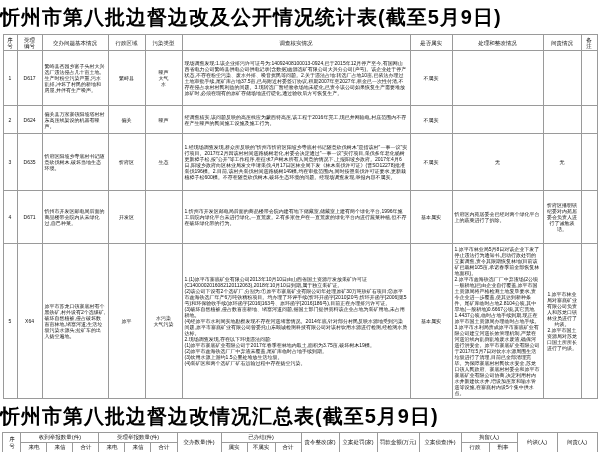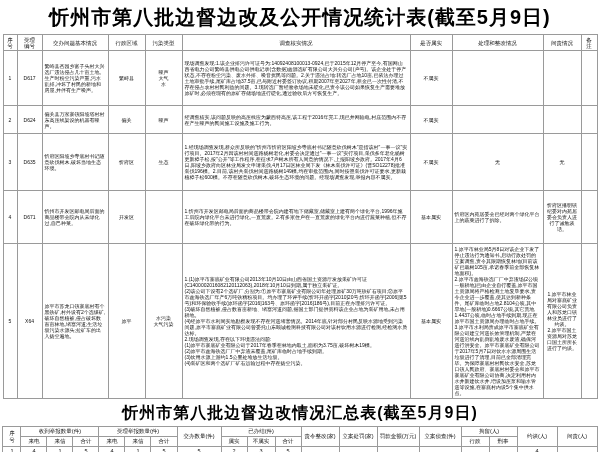--- a/index.html
+++ b/index.html
@@ -2,24 +2,24 @@
 <html><head>
 <meta charset="utf-8">
 <style>
   * { box-sizing: border-box; margin: 0; padding: 0; }
   body {
     width: 600px; height: 452px; overflow: hidden;
     background: #fff; color: #111;
     font-family: "Liberation Sans", sans-serif;
   }
   .doc-title {
-    text-align: center; font-weight: bold; font-size: 20px;
+    font-weight: bold; font-size: 20px;
     padding: 4px 0 3px 0; letter-spacing: 1px; color: #000;
   }
-  .doc-title.second { font-size: 16px; padding: 4px 0 2px 0; }
+  .doc-title.second { font-size: 20px; padding: 4px 0 2px 0; }
   table { border-collapse: collapse; table-layout: fixed; margin: 0 auto; background: #fff; }
   td, th { border: 1px solid #9a9a9a; overflow: hidden; font-weight: normal; }
   .t1 { width: 594px; font-size: 5px; line-height: 6px; }
   .t1 th { font-size: 5.5px; text-align: center; vertical-align: middle; white-space: pre-line; padding: 1px; }
   .t1 td { vertical-align: middle; padding: 2px; white-space: pre-line; }
   .t1 td.c { text-align: center; }
   .t1 td.j { text-align: left; text-align-last: left; }
   .t2 { width: 594px; font-size: 5.5px; line-height: 7px; }
   .t2 th, .t2 td { text-align: center; vertical-align: middle; padding: 1px; white-space: pre-line; }
 </style>

